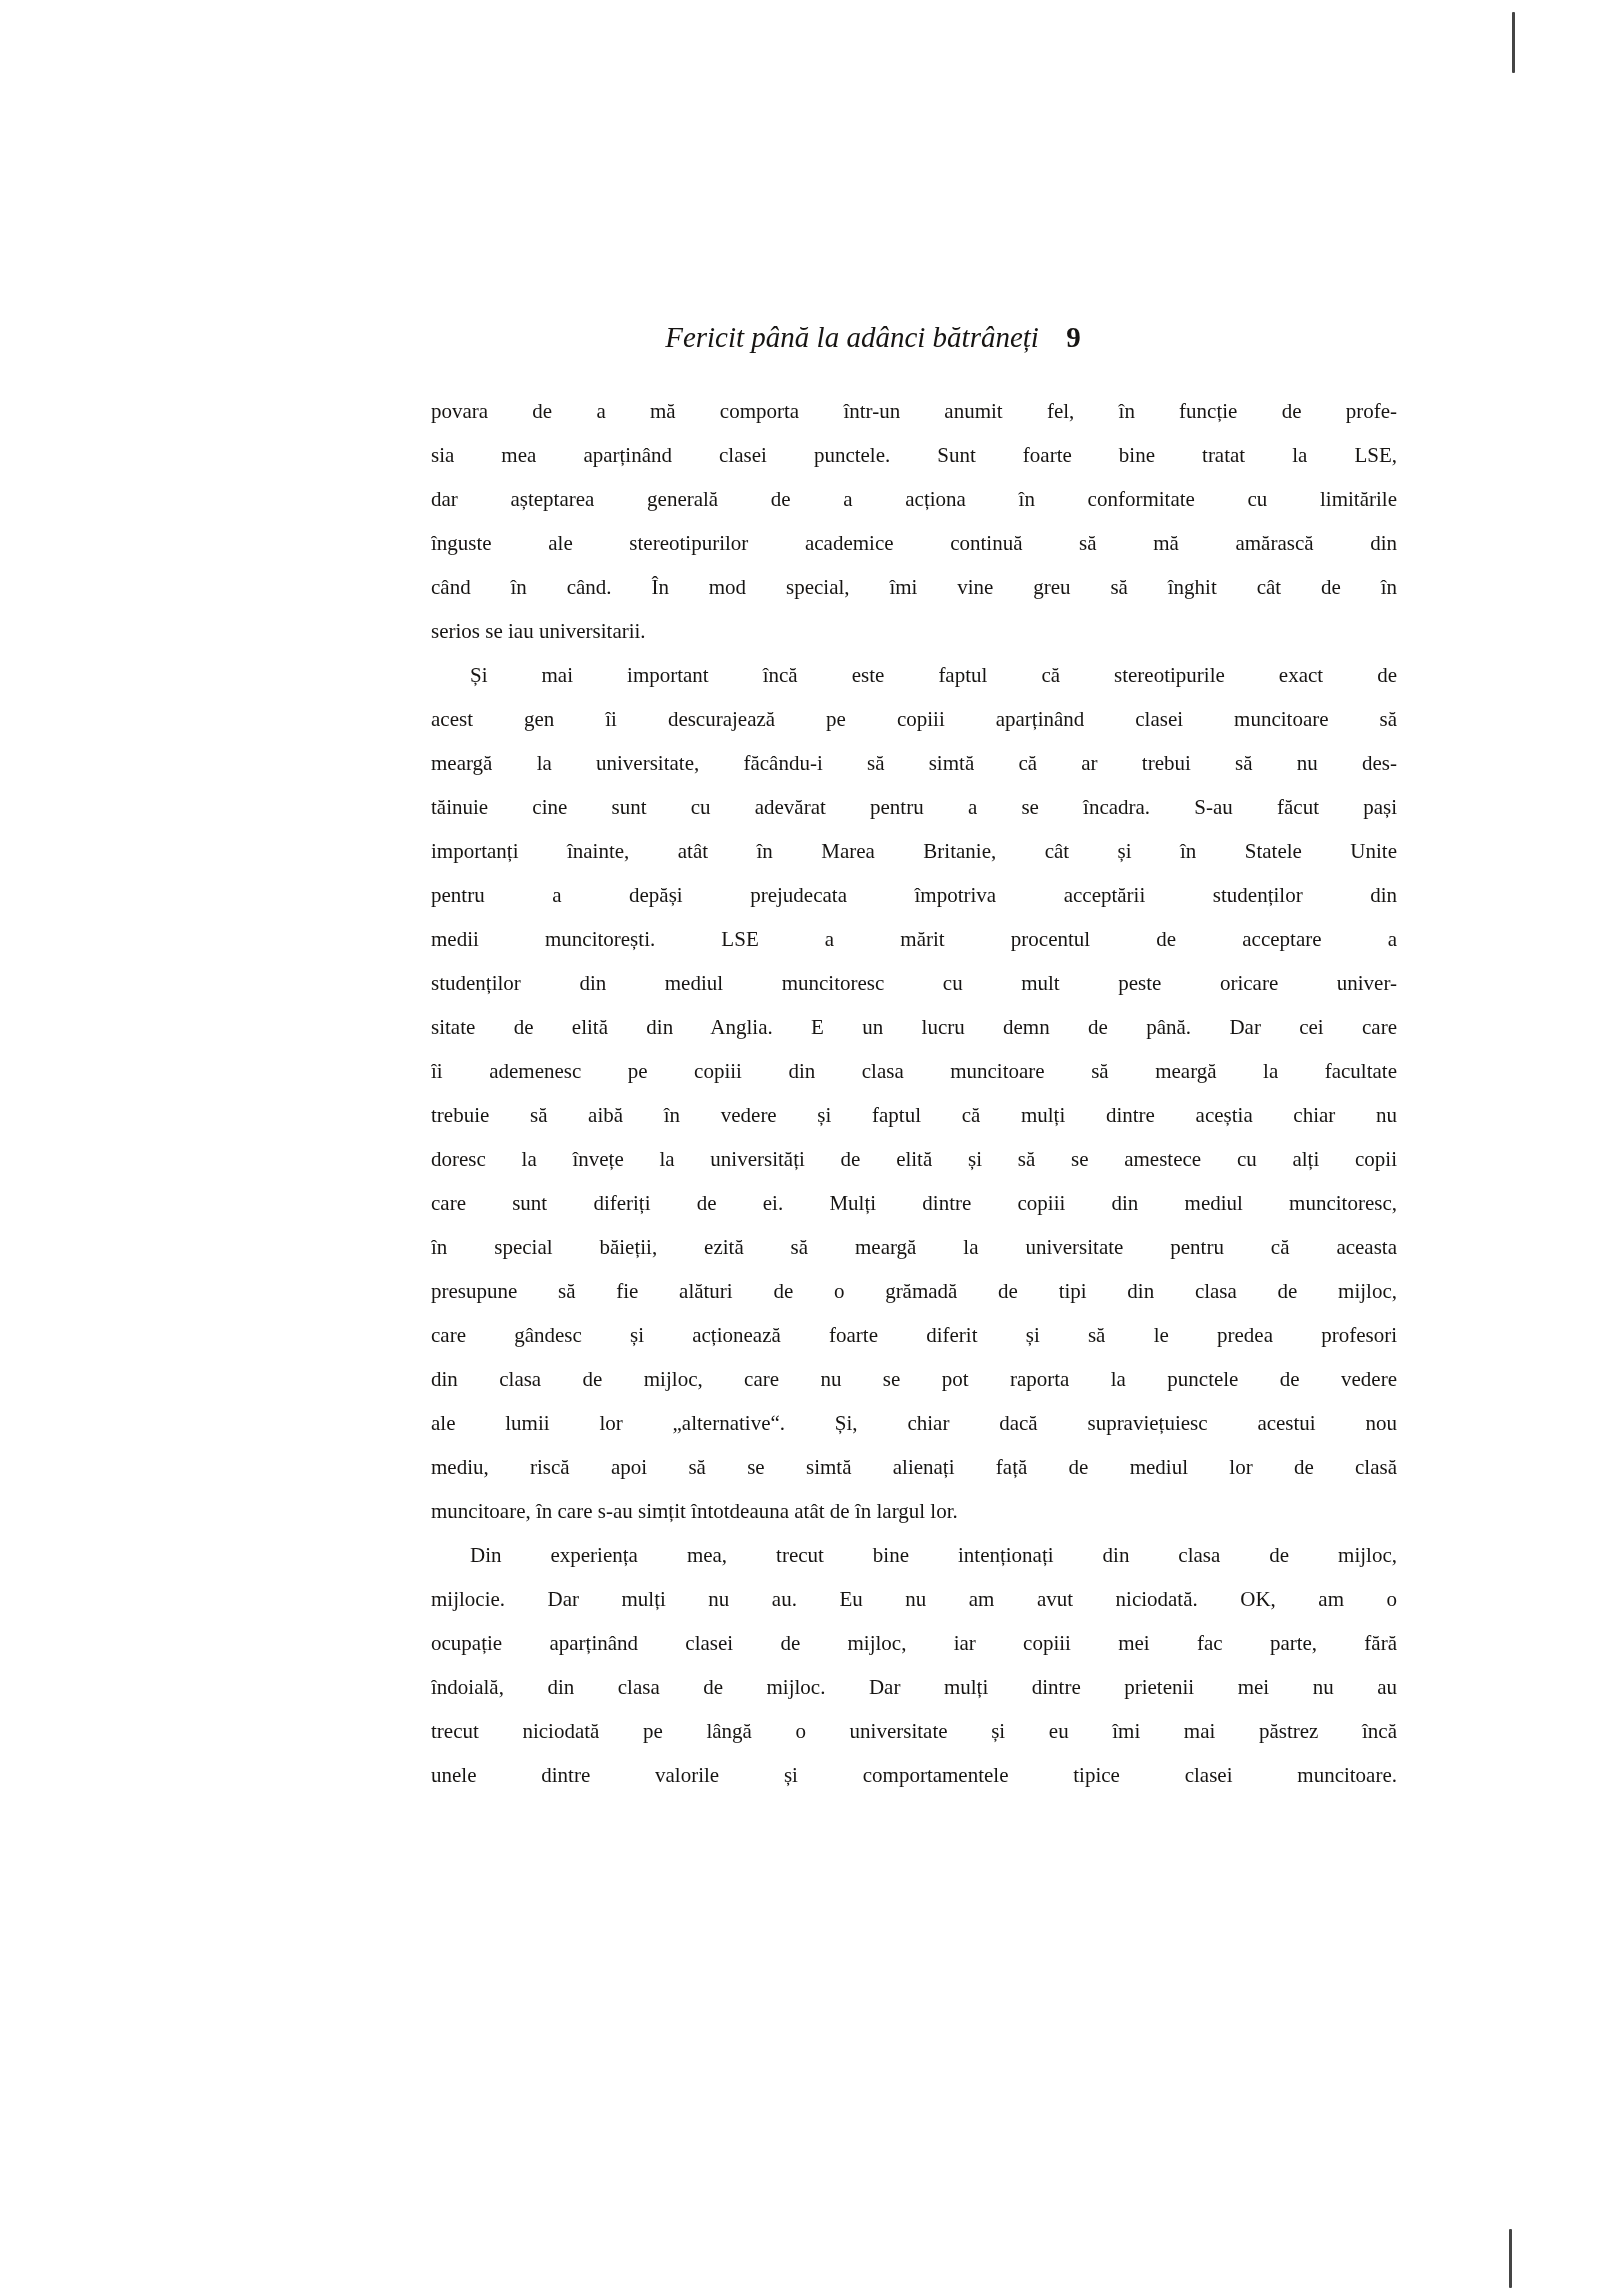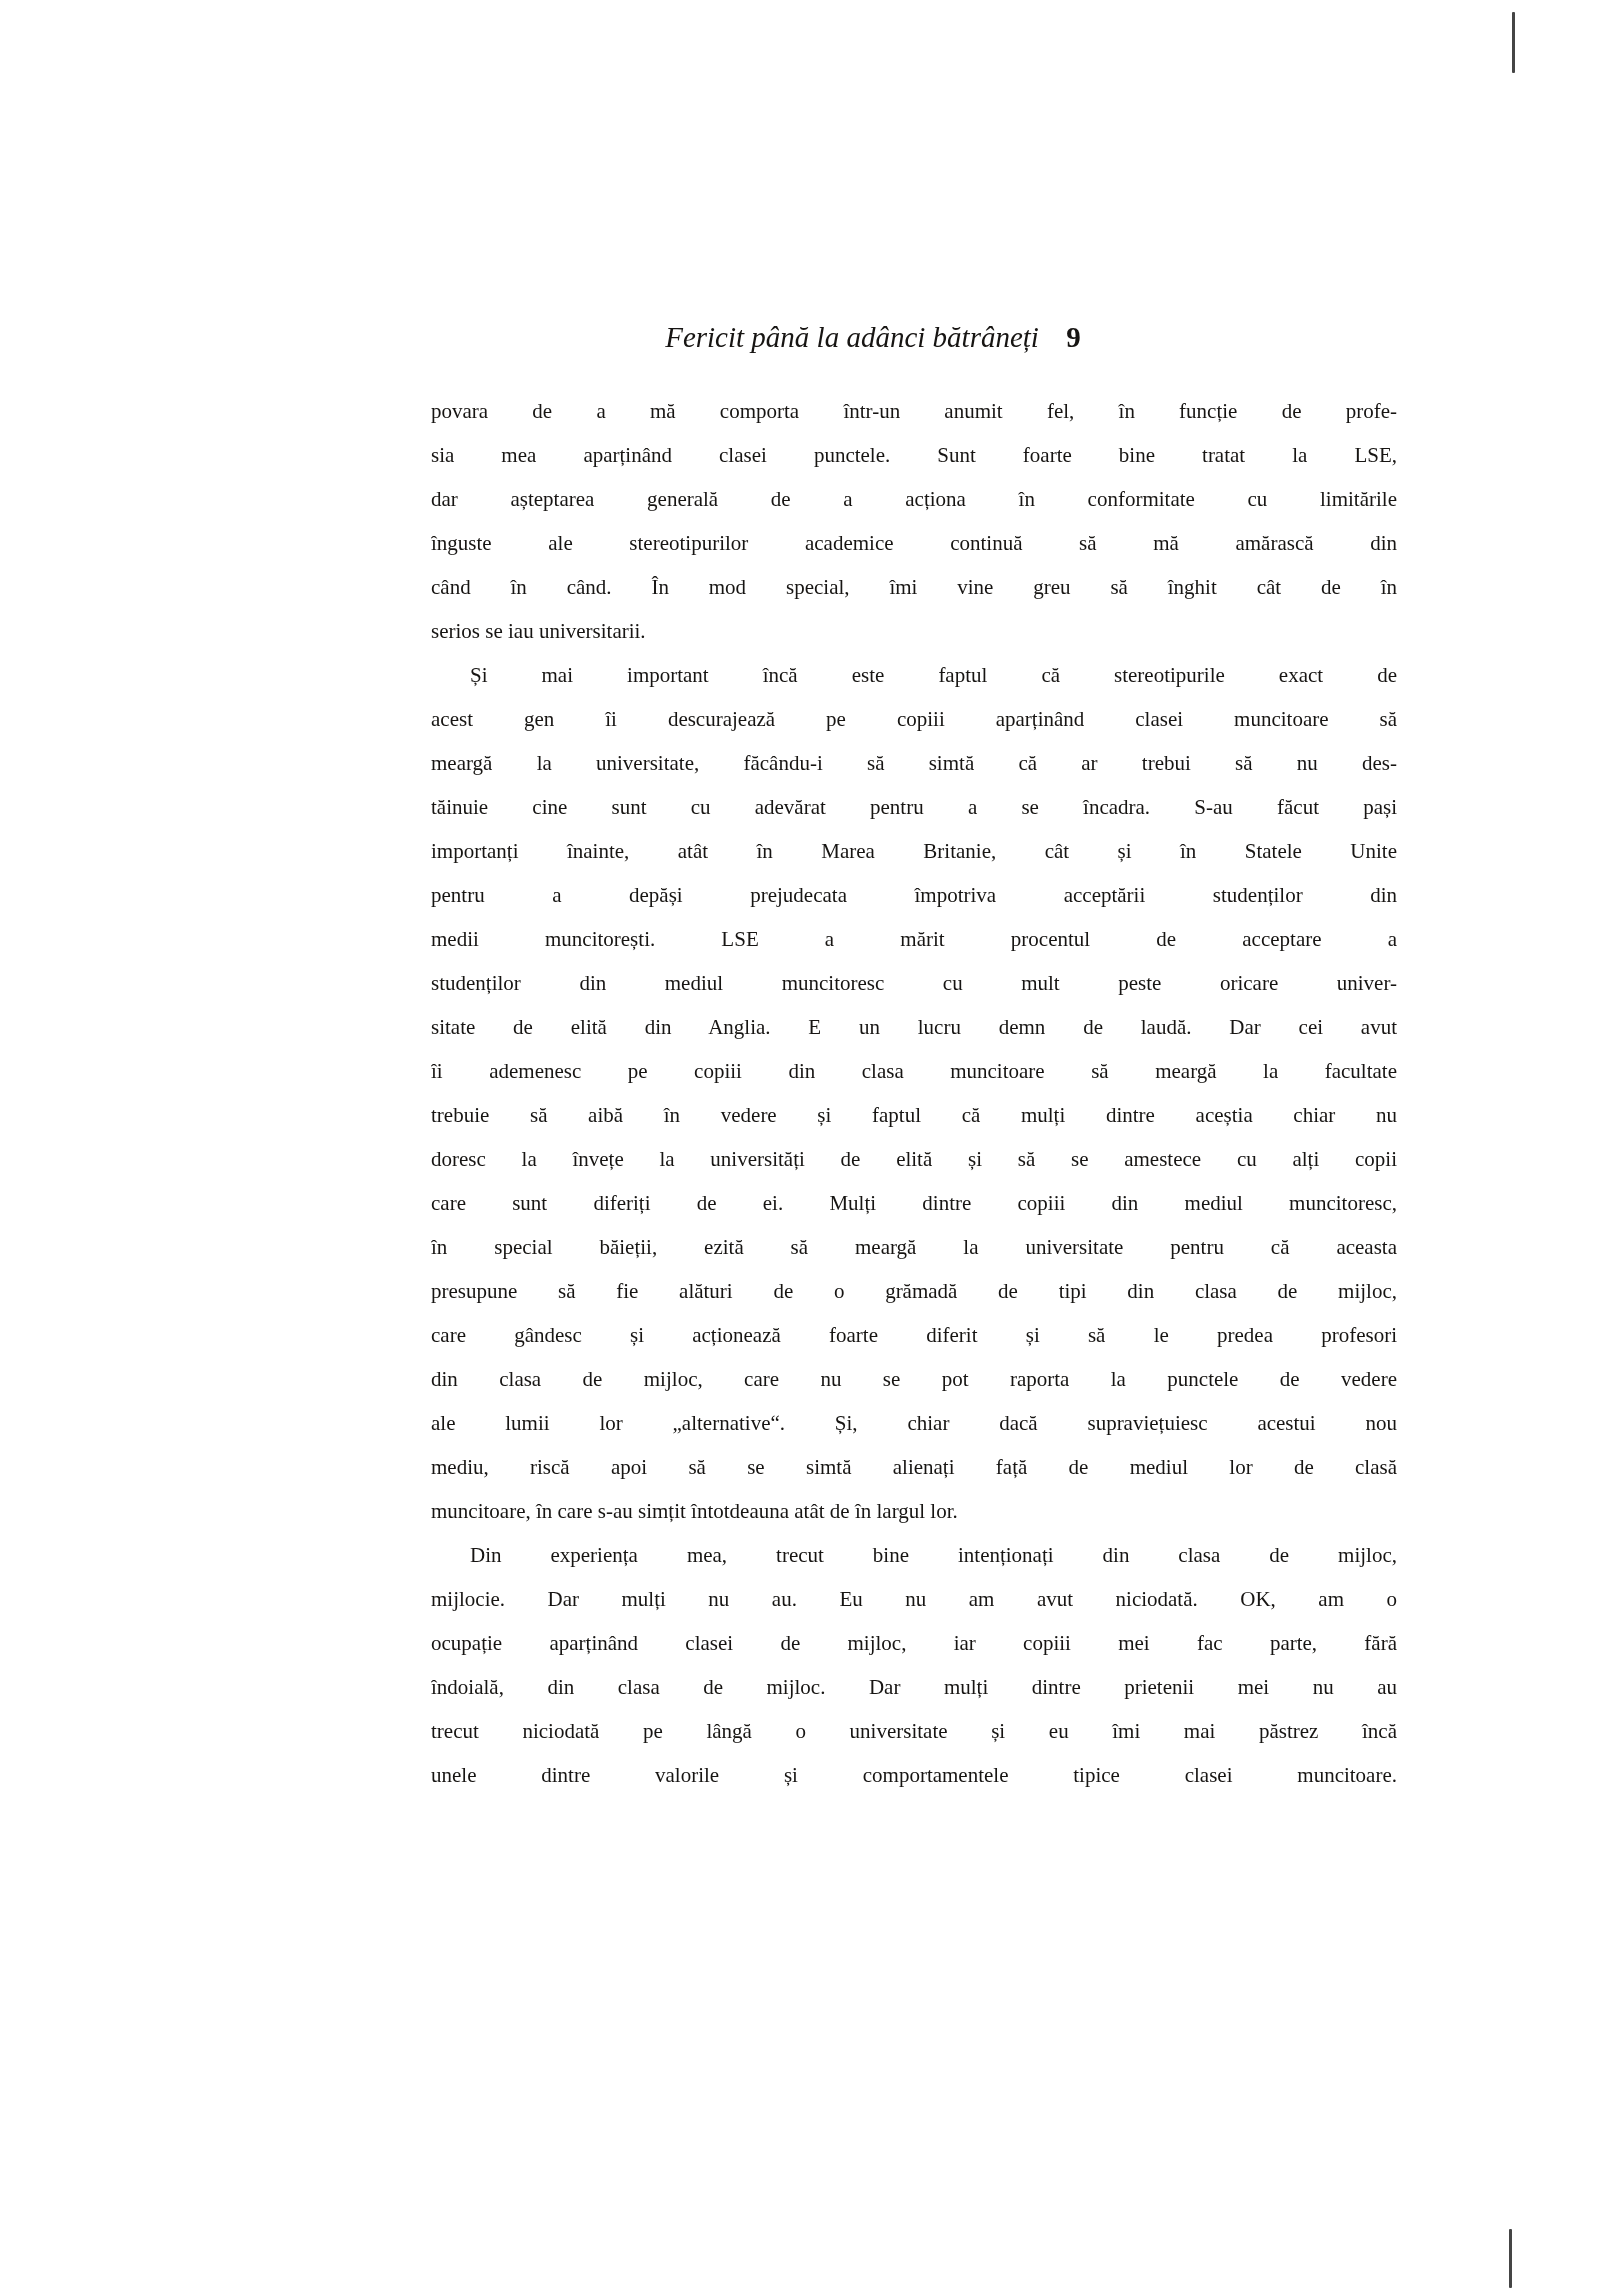--- a/index.html
+++ b/index.html
@@ -92,21 +92,21 @@
       <div class="line">când în când. În mod special, îmi vine greu să înghit cât de în</div>
       <div class="line para-end">serios se iau universitarii.</div>
       <div class="line indent">Și mai important încă este faptul că stereotipurile exact de</div>
       <div class="line">acest gen îi descurajează pe copiii aparținând clasei muncitoare să</div>
       <div class="line">meargă la universitate, făcându-i să simtă că ar trebui să nu des-</div>
       <div class="line">tăinuie cine sunt cu adevărat pentru a se încadra. S-au făcut pași</div>
       <div class="line">importanți înainte, atât în Marea Britanie, cât și în Statele Unite</div>
       <div class="line">pentru a depăși prejudecata împotriva acceptării studenților din</div>
       <div class="line">medii muncitorești. LSE a mărit procentul de acceptare a</div>
       <div class="line">studenților din mediul muncitoresc cu mult peste oricare univer-</div>
-      <div class="line">sitate de elită din Anglia. E un lucru demn de laudă. Dar cei avut</div>
+      <div class="line">sitate de elită din Anglia. E un lucru demn de până. Dar cei care</div>
       <div class="line">îi ademenesc pe copiii din clasa muncitoare să meargă la facultate</div>
       <div class="line">trebuie să aibă în vedere și faptul că mulți dintre aceștia chiar nu</div>
       <div class="line">doresc la învețe la universități de elită și să se amestece cu alți copii</div>
       <div class="line">care sunt diferiți de ei. Mulți dintre copiii din mediul muncitoresc,</div>
       <div class="line">în special băieții, ezită să meargă la universitate pentru că aceasta</div>
       <div class="line">presupune să fie alături de o grămadă de tipi din clasa de mijloc,</div>
       <div class="line">care gândesc și acționează foarte diferit și să le predea profesori</div>
       <div class="line">din clasa de mijloc, care nu se pot raporta la punctele de vedere</div>
       <div class="line">ale lumii lor „alternative“. Și, chiar dacă supraviețuiesc acestui nou</div>
       <div class="line">mediu, riscă apoi să se simtă alienați față de mediul lor de clasă</div>

